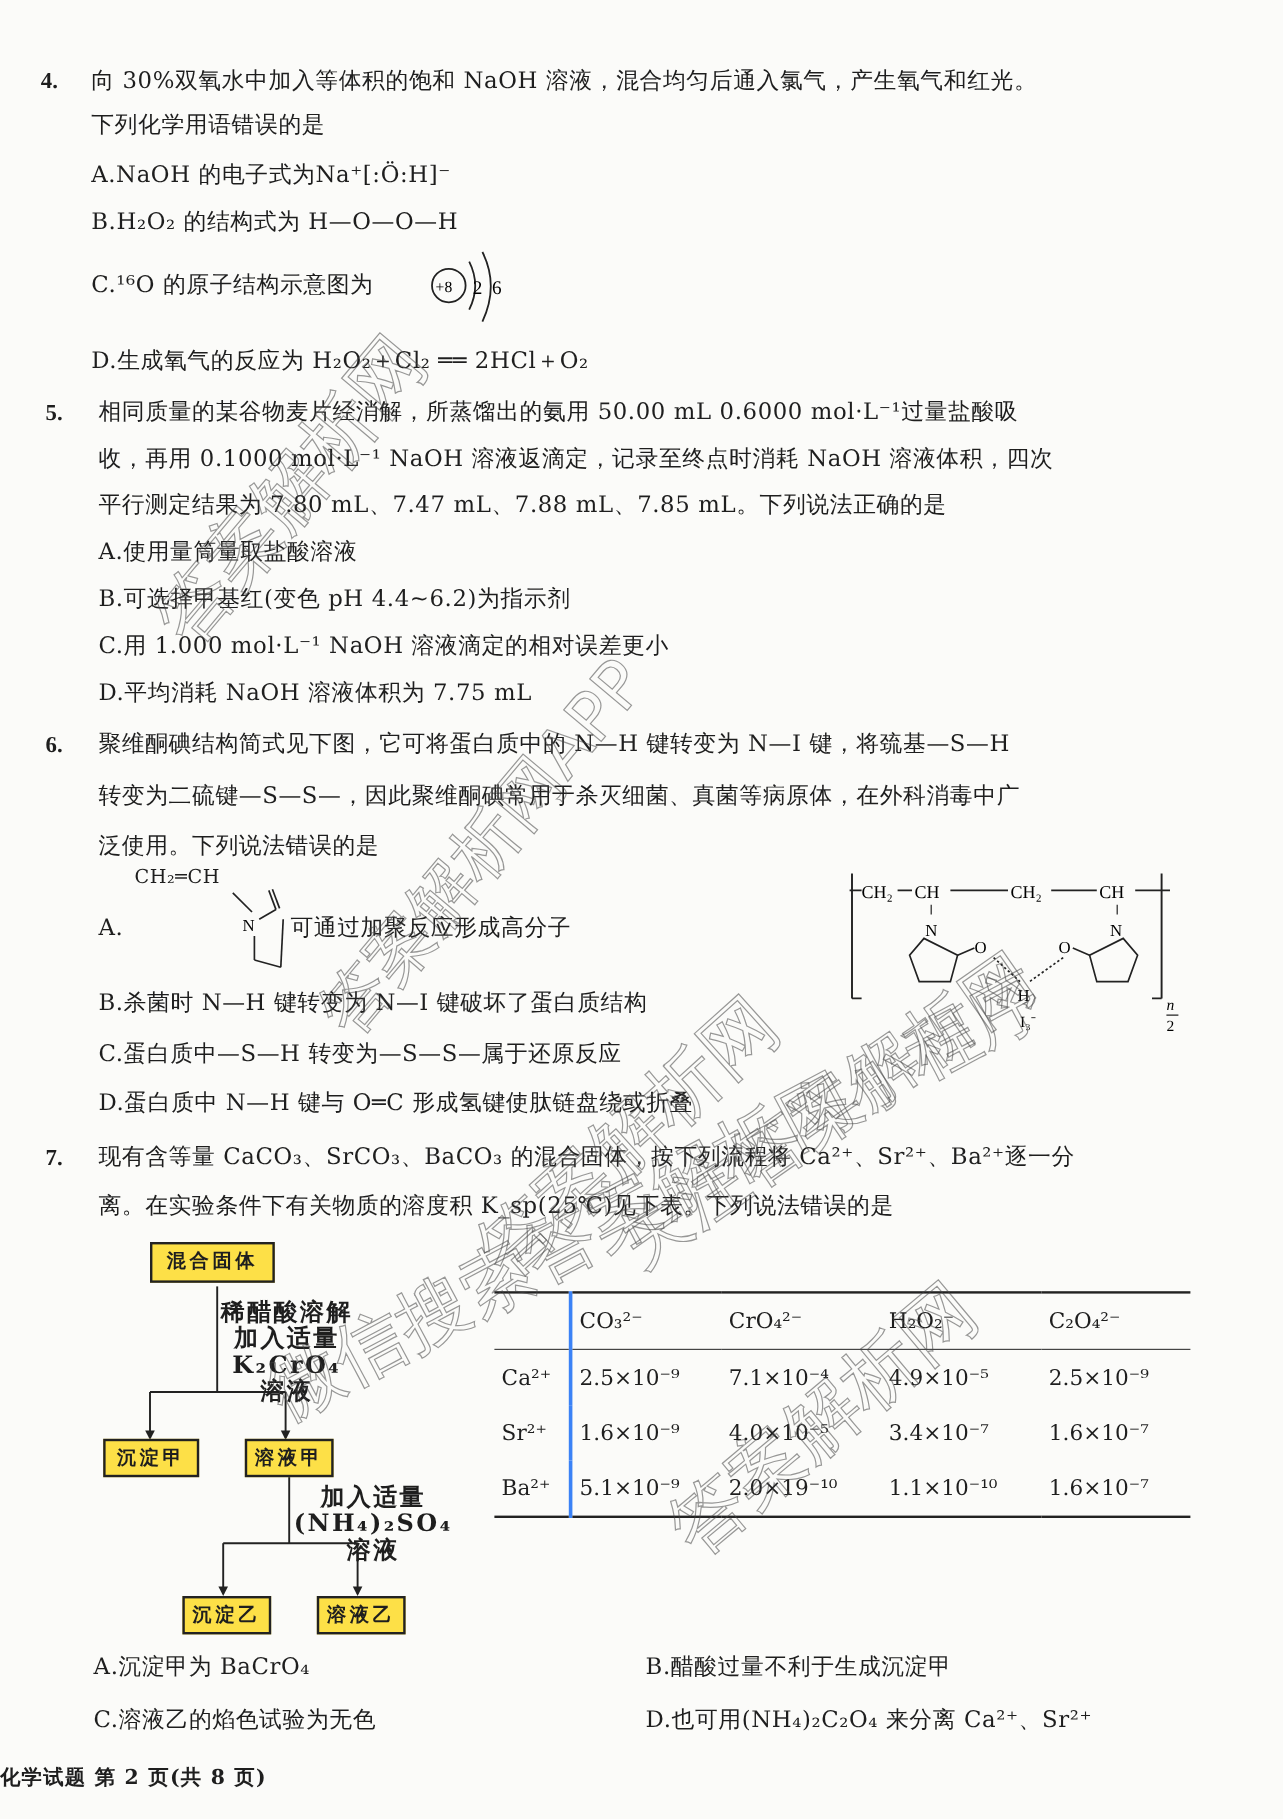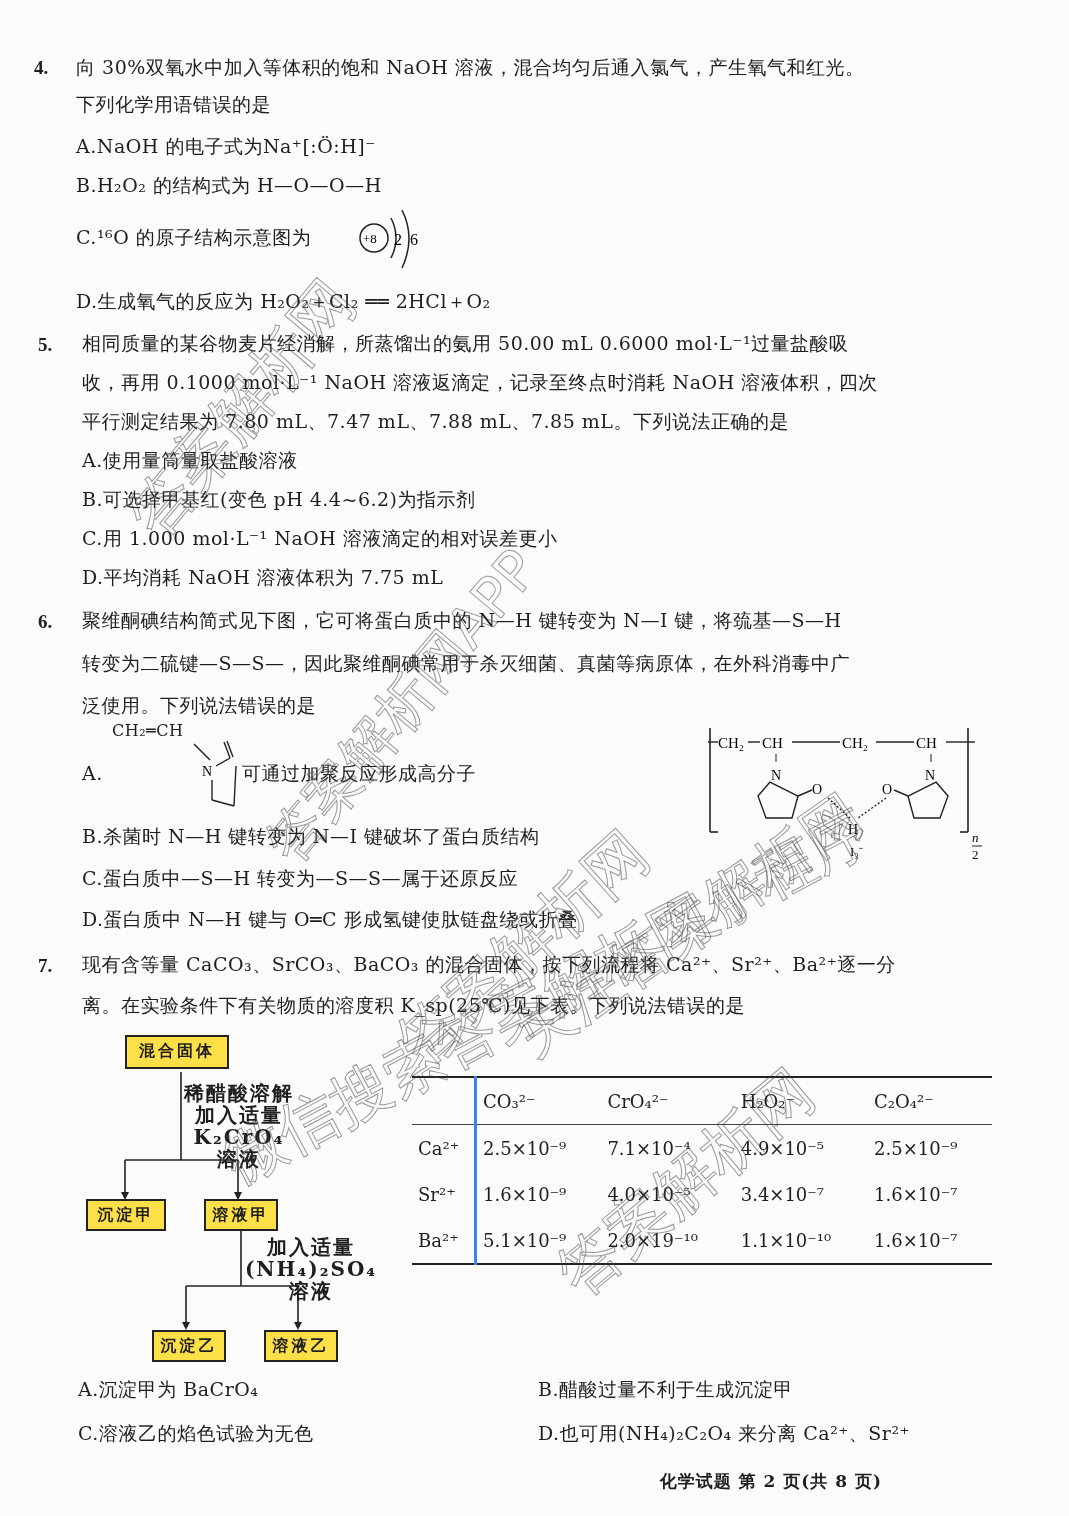--- a/index.html
+++ b/index.html
@@ -17,21 +17,21 @@
   }
   
   .fc-box { position: absolute; border: 2px solid #222; background: #fde047; font-size: 16px; text-align: center; line-height: 28px; letter-spacing: 3px; font-weight: bold; }
   .fc-label { position: absolute; font-size: 20px; text-align: center; line-height: 22px; font-weight: bold; letter-spacing: 2px; }
   
   table.ksp { position: absolute; left: 412px; top: 1076px; width: 580px; border-collapse: collapse; font-size: 18px; }
   table.ksp th, table.ksp td { padding: 0 6px; height: 46px; text-align: left; font-weight: normal; white-space: nowrap; margin-top: 36px; }
   table.ksp thead tr { border-top: 2px solid #222; border-bottom: 1px solid #444; height: 40px; }
   table.ksp tbody tr:last-child { border-bottom: 2px solid #222; }
   table.ksp .rowhead { border-right: 3px solid #3b82f6; width: 50px; }
-  .footer { position: absolute; top: 1470px; left: 0; width: 882px; text-align: right; font-size: 17px; font-weight: bold; letter-spacing: 1px; }
+  .footer { position: absolute; top: 1470px; left: 0; width: 882px; text-align: left; font-size: 17px; font-weight: bold; letter-spacing: 1px; }
 </style>
 </head>
 <body>
 
 <div class="page">
 
   <div class="qnum" style="left:34px;top:57px">4.</div>
   <div class="line" style="left:76px;top:54px">向 30%双氧水中加入等体积的饱和 NaOH 溶液，混合均匀后通入氯气，产生氧气和红光。</div>
   <div class="line" style="left:76px;top:91px">下列化学用语错误的是</div>
   <div class="line" style="left:76px;top:133px">

